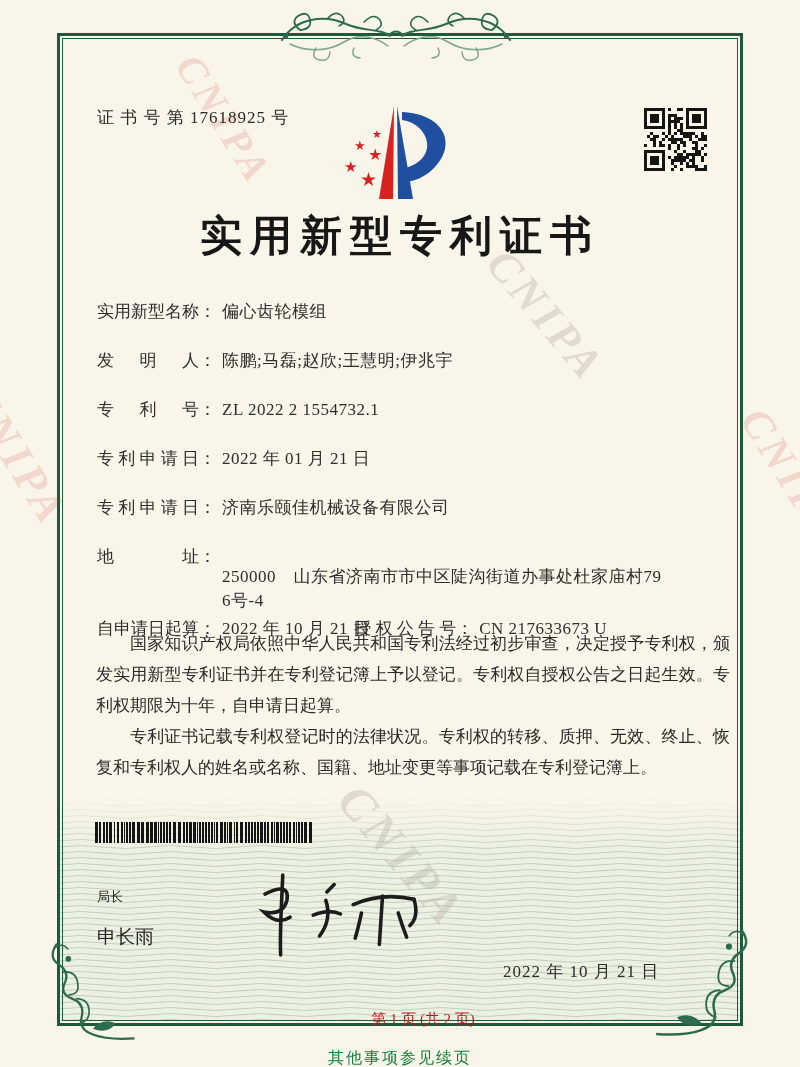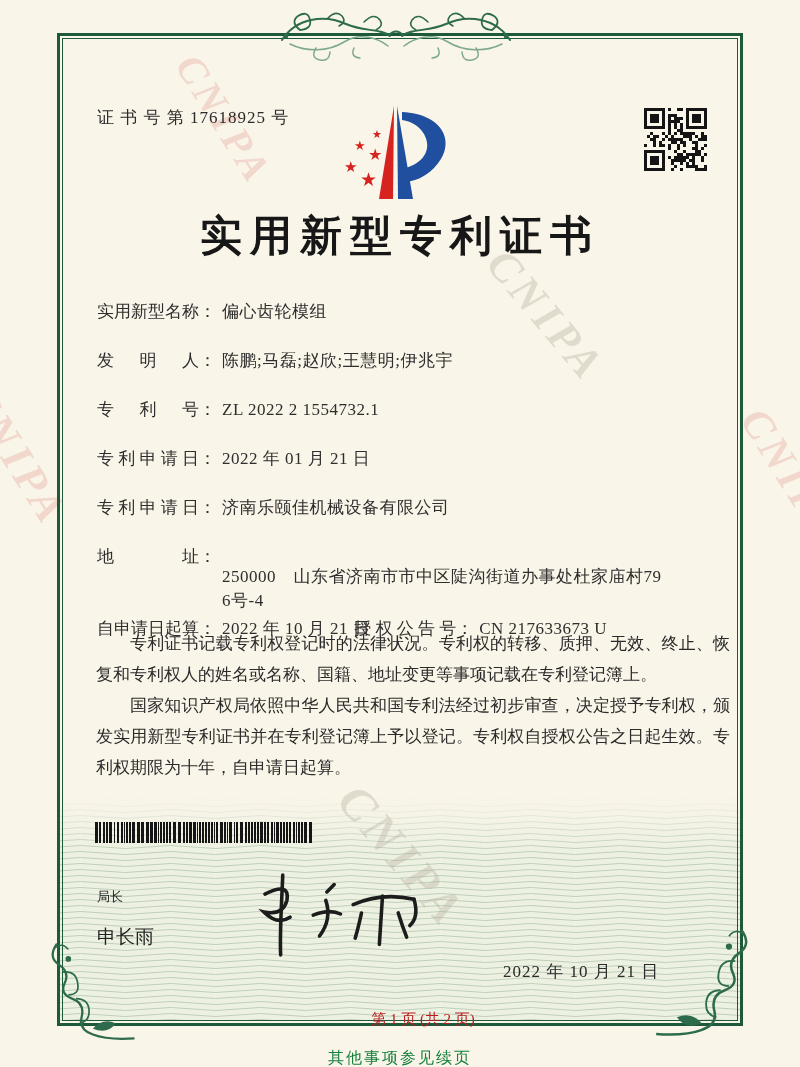--- a/index.html
+++ b/index.html
@@ -396,22 +396,22 @@
         <span class="fpair-left">
           <span class="jt">自申请日起算</span><span>：</span><span class="fval">2022 年 10 月 21 日</span>
         </span>
         <span>
           <span class="jt">授权公告号</span><span>：</span><span class="fval">CN 217633673 U</span>
         </span>
       </div>
     </div>
 
     <div class="body-text">
+      <p>国家知识产权局依照中华人民共和国专利法经过初步审查，决定授予专利权，颁发实用新型专利证书并在专利登记簿上予以登记。专利权自授权公告之日起生效。专利权期限为十年，自申请日起算。</p>
       <p>专利证书记载专利权登记时的法律状况。专利权的转移、质押、无效、终止、恢复和专利权人的姓名或名称、国籍、地址变更等事项记载在专利登记簿上。</p>
-      <p>国家知识产权局依照中华人民共和国专利法经过初步审查，决定授予专利权，颁发实用新型专利证书并在专利登记簿上予以登记。专利权自授权公告之日起生效。专利权期限为十年，自申请日起算。</p>
     </div>
 
     <div class="barcode" id="barbox"><svg width="222" height="21" viewBox="0 0 222 21" fill="#151515">
           <rect x="0" y="0" width="3" height="21"></rect>
           <rect x="4" y="0" width="2" height="21"></rect>
           <rect x="8" y="0" width="2" height="21"></rect>
           <rect x="11" y="0" width="2" height="21"></rect>
           <rect x="14" y="0" width="3" height="21"></rect>
           <rect x="19" y="0" width="1" height="21"></rect>
           <rect x="22" y="0" width="2" height="21"></rect>

